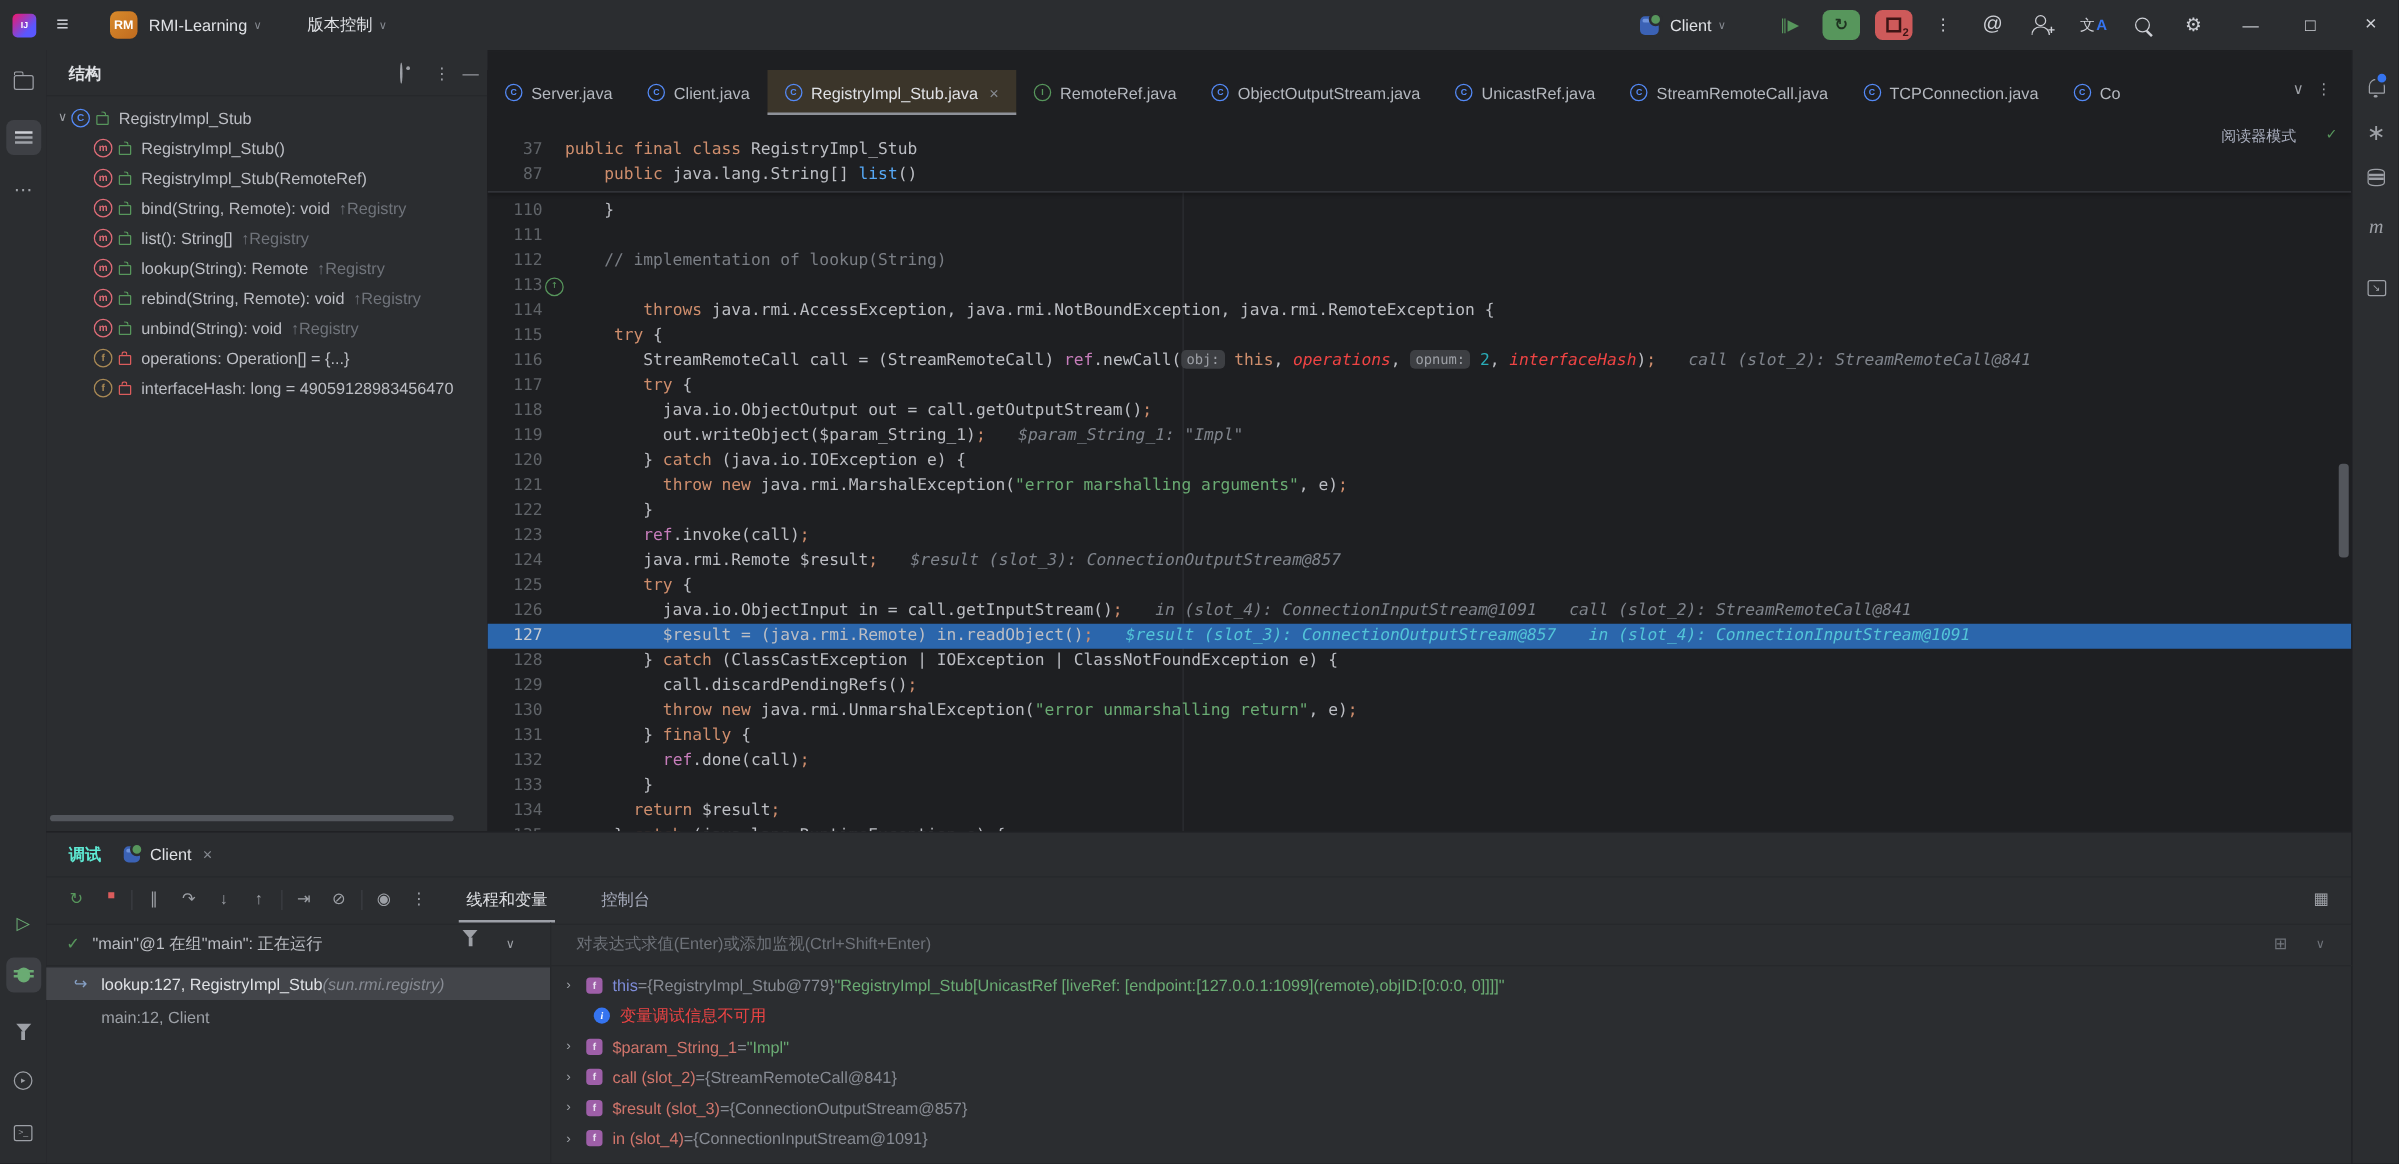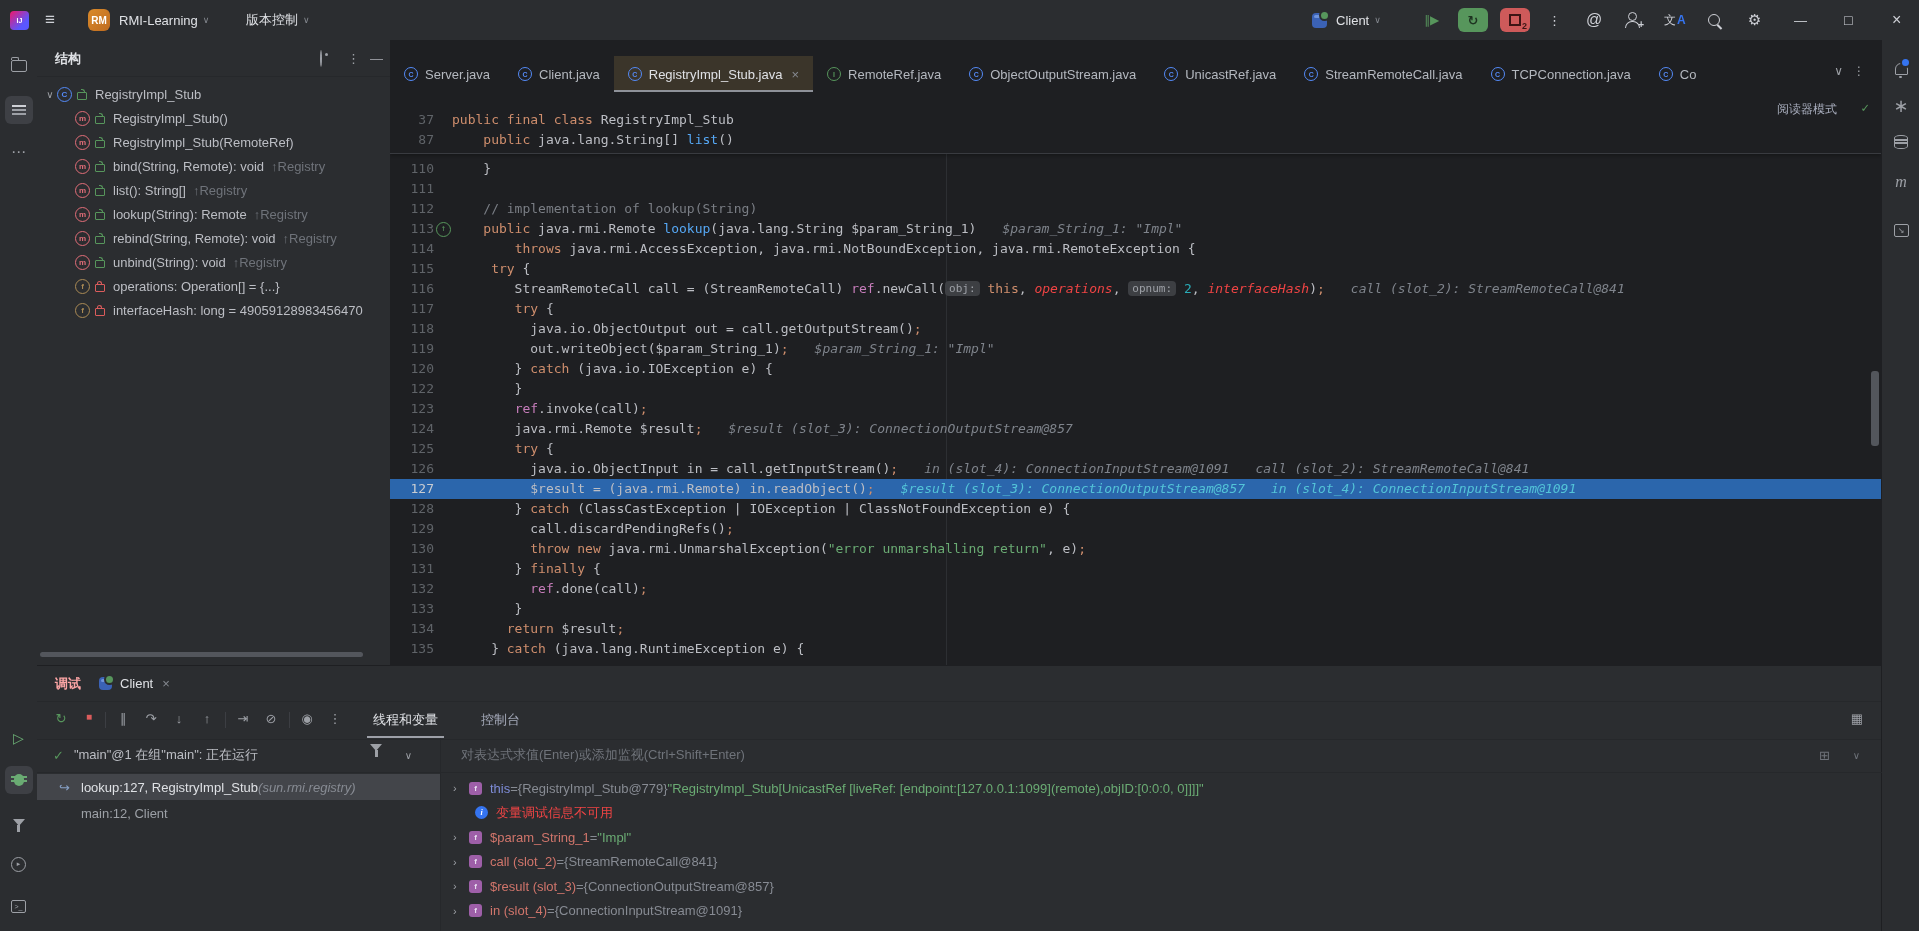--- a/index.html
+++ b/index.html
@@ -100,21 +100,21 @@
   .seg-m{color:#56A8F5;} .seg-f{color:#C77DBB;} .seg-fi{color:#ef4444;font-style:italic;} .seg-n{color:#2AACB8;}
   .chip{display:inline-block;background:#3D3F43;color:#9DA0A6;border-radius:4px;padding:0 4px;font-size:11px;line-height:15px;vertical-align:1px;}
   .hint{color:#7F848C;font-style:italic;margin-left:26px;}
   .crow.hl .hint{color:#53C4D8;}
   #reader-mode{position:absolute;right:44px;top:9px;color:#A8ADBD;font-size:12px;}
   #inspect-ok{position:absolute;right:12px;top:8px;color:#57965C;font-size:13px;font-weight:bold;}
   #editor-vscroll{position:absolute;right:2px;top:279px;width:8px;height:75px;}
   
   #debug{left:37px;top:665px;width:1844px;height:266px;background:#2B2D30;border-top:1px solid #1E1F22;}
   #debug-header{position:absolute;left:0;top:0;width:100%;height:35px;}
-  #debug-title{position:absolute;left:18px;top:9px;font-weight:600;color:#fca5a5;}
+  #debug-title{position:absolute;left:18px;top:9px;font-weight:600;color:#5eead4;}
   #debug-tab{position:absolute;left:62px;top:0;height:35px;display:flex;align-items:center;color:#DFE1E5;}
   #debug-toolbar{position:absolute;left:0;top:35px;width:100%;height:37px;border-top:1px solid #26282B;border-bottom:1px solid #26282B;}
   .dt-ico{position:absolute;top:9px;width:20px;text-align:center;color:#9DA0A6;font-size:13px;}
   .dt-sep{position:absolute;top:10px;width:1px;height:16px;background:#3C3E43;}
   .dtab{position:absolute;top:0;height:36px;display:flex;align-items:center;color:#A8ADBD;padding:0 6px;}
   .dtab.sel{color:#DFE1E5;}
   .dtab.sel::after{content:'';position:absolute;left:0;bottom:0;width:100%;height:2px;background:#9DA0A8;}
   #debug-left{position:absolute;left:0;top:72px;width:403px;height:194px;}
   #session-row{position:absolute;left:0;top:0;width:100%;height:34px;border-bottom:1px solid #26282B;display:flex;align-items:center;}
   #frames{position:absolute;left:0;top:36px;width:100%;}
@@ -358,28 +358,29 @@
       <div id="sticky">
           <div id="sticky-rows">
             <div class="crow"><span class="gnum">37</span><span class="ctext"><span class="seg-k">public final class </span><span class="seg-d">RegistryImpl_Stub</span></span></div>
             <div class="crow"><span class="gnum">87</span><span class="ctext"><span class="seg-d">    </span><span class="seg-k">public</span><span class="seg-d"> java.lang.String[] </span><span class="seg-m">list</span><span class="seg-d">()</span></span></div>
           </div>
         </div>
       <div id="code">
           <div class="crow"><span class="gnum">110</span><span class="ctext"><span class="seg-d">    }</span></span></div>
           <div class="crow"><span class="gnum">111</span><span class="ctext"></span></div>
           <div class="crow"><span class="gnum">112</span><span class="ctext"><span class="seg-c">    // implementation of lookup(String)</span></span></div>
-          <div class="crow"><span class="gnum">113</span><span class="gicon">↑</span><span class="ctext"><span class="seg-d">    </span><span class="seg-k">public</span><span class="seg-d"> java.rmi.Remote </span><span class="seg-m">lookup</span><span class="seg-d">(java.lang.String $param_String_1)</span><span class="hint">$param_String_1: "Impl"</span></span></div>
+          <div class="crow"><span class="gnum">113</span><span class="gicon">↑</span></div>
           <div class="crow"><span class="gnum">114</span><span class="ctext"><span class="seg-d">        </span><span class="seg-k">throws</span><span class="seg-d"> java.rmi.AccessException, java.rmi.NotBoundException, java.rmi.RemoteException {</span></span></div>
           <div class="crow"><span class="gnum">115</span><span class="ctext"><span class="seg-d">     </span><span class="seg-k">try</span><span class="seg-d"> {</span></span></div>
           <div class="crow"><span class="gnum">116</span><span class="ctext"><span class="seg-d">        StreamRemoteCall call = (StreamRemoteCall) </span><span class="seg-f">ref</span><span class="seg-d">.newCall(</span><span class="chip">obj:</span><span class="seg-d"> </span><span class="seg-k">this</span><span class="seg-d">, </span><span class="seg-fi">operations</span><span class="seg-d">, </span><span class="chip">opnum:</span><span class="seg-d"> </span><span class="seg-n">2</span><span class="seg-d">, </span><span class="seg-fi">interfaceHash</span><span class="seg-d">)</span><span class="seg-k">;</span><span class="hint">call (slot_2): StreamRemoteCall@841</span></span></div>
           <div class="crow"><span class="gnum">117</span><span class="ctext"><span class="seg-d">        </span><span class="seg-k">try</span><span class="seg-d"> {</span></span></div>
           <div class="crow"><span class="gnum">118</span><span class="ctext"><span class="seg-d">          java.io.ObjectOutput out = call.getOutputStream()</span><span class="seg-k">;</span></span></div>
           <div class="crow"><span class="gnum">119</span><span class="ctext"><span class="seg-d">          out.writeObject($param_String_1)</span><span class="seg-k">;</span><span class="hint">$param_String_1: "Impl"</span></span></div>
           <div class="crow"><span class="gnum">120</span><span class="ctext"><span class="seg-d">        } </span><span class="seg-k">catch</span><span class="seg-d"> (java.io.IOException e) {</span></span></div>
+          <div class="crow"><span class="gnum">121</span><span class="ctext"><span class="seg-d">          </span><span class="seg-k">throw new</span><span class="seg-d"> java.rmi.MarshalException(</span><span class="seg-s">"error marshalling arguments"</span><span class="seg-d">, e)</span><span class="seg-k">;</span></span></div>
           <div class="crow"><span class="gnum">122</span><span class="ctext"><span class="seg-d">        }</span></span></div>
           <div class="crow"><span class="gnum">123</span><span class="ctext"><span class="seg-d">        </span><span class="seg-f">ref</span><span class="seg-d">.invoke(call)</span><span class="seg-k">;</span></span></div>
           <div class="crow"><span class="gnum">124</span><span class="ctext"><span class="seg-d">        java.rmi.Remote $result</span><span class="seg-k">;</span><span class="hint">$result (slot_3): ConnectionOutputStream@857</span></span></div>
           <div class="crow"><span class="gnum">125</span><span class="ctext"><span class="seg-d">        </span><span class="seg-k">try</span><span class="seg-d"> {</span></span></div>
           <div class="crow"><span class="gnum">126</span><span class="ctext"><span class="seg-d">          java.io.ObjectInput in = call.getInputStream()</span><span class="seg-k">;</span><span class="hint">in (slot_4): ConnectionInputStream@1091</span><span class="hint">call (slot_2): StreamRemoteCall@841</span></span></div>
           <div class="crow hl"><span class="gnum">127</span><span class="ctext"><span class="seg-d">          $result = (java.rmi.Remote) in.readObject()</span><span class="seg-k">;</span><span class="hint">$result (slot_3): ConnectionOutputStream@857</span><span class="hint">in (slot_4): ConnectionInputStream@1091</span></span></div>
           <div class="crow"><span class="gnum">128</span><span class="ctext"><span class="seg-d">        } </span><span class="seg-k">catch</span><span class="seg-d"> (ClassCastException | IOException | ClassNotFoundException e) {</span></span></div>
           <div class="crow"><span class="gnum">129</span><span class="ctext"><span class="seg-d">          call.discardPendingRefs()</span><span class="seg-k">;</span></span></div>
           <div class="crow"><span class="gnum">130</span><span class="ctext"><span class="seg-d">          </span><span class="seg-k">throw new</span><span class="seg-d"> java.rmi.UnmarshalException(</span><span class="seg-s">"error unmarshalling return"</span><span class="seg-d">, e)</span><span class="seg-k">;</span></span></div>
           <div class="crow"><span class="gnum">131</span><span class="ctext"><span class="seg-d">        } </span><span class="seg-k">finally</span><span class="seg-d"> {</span></span></div>

